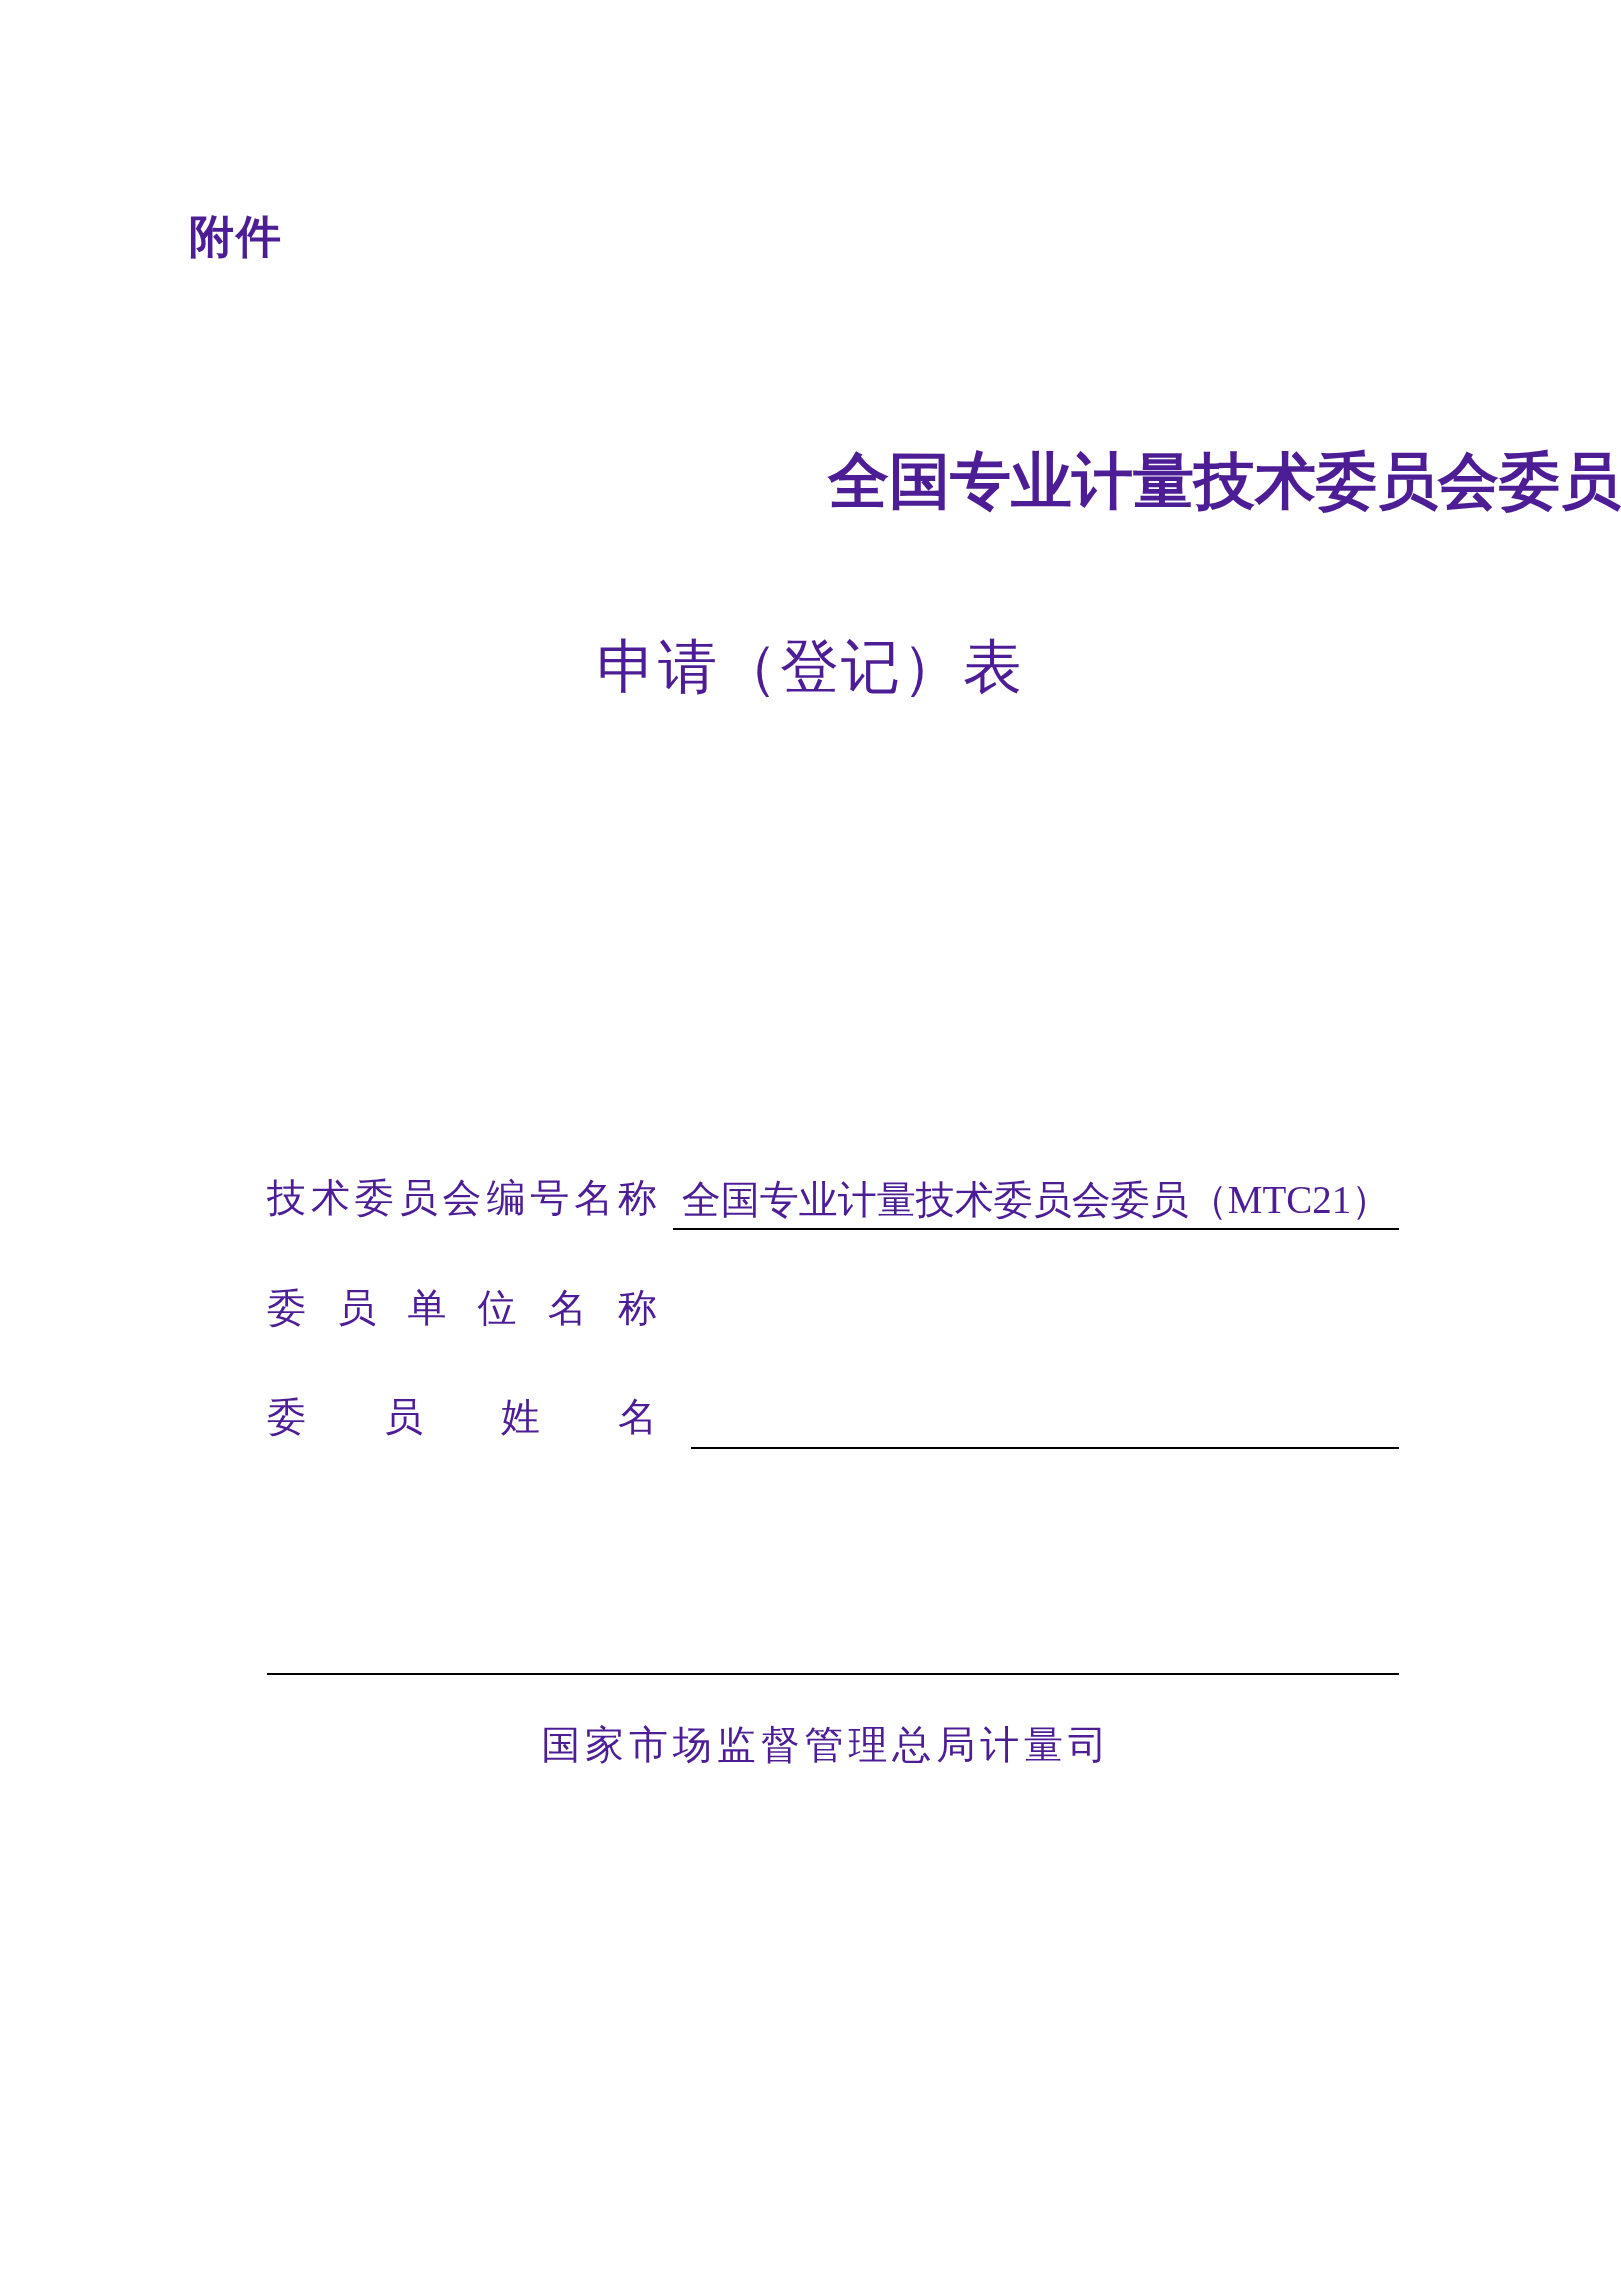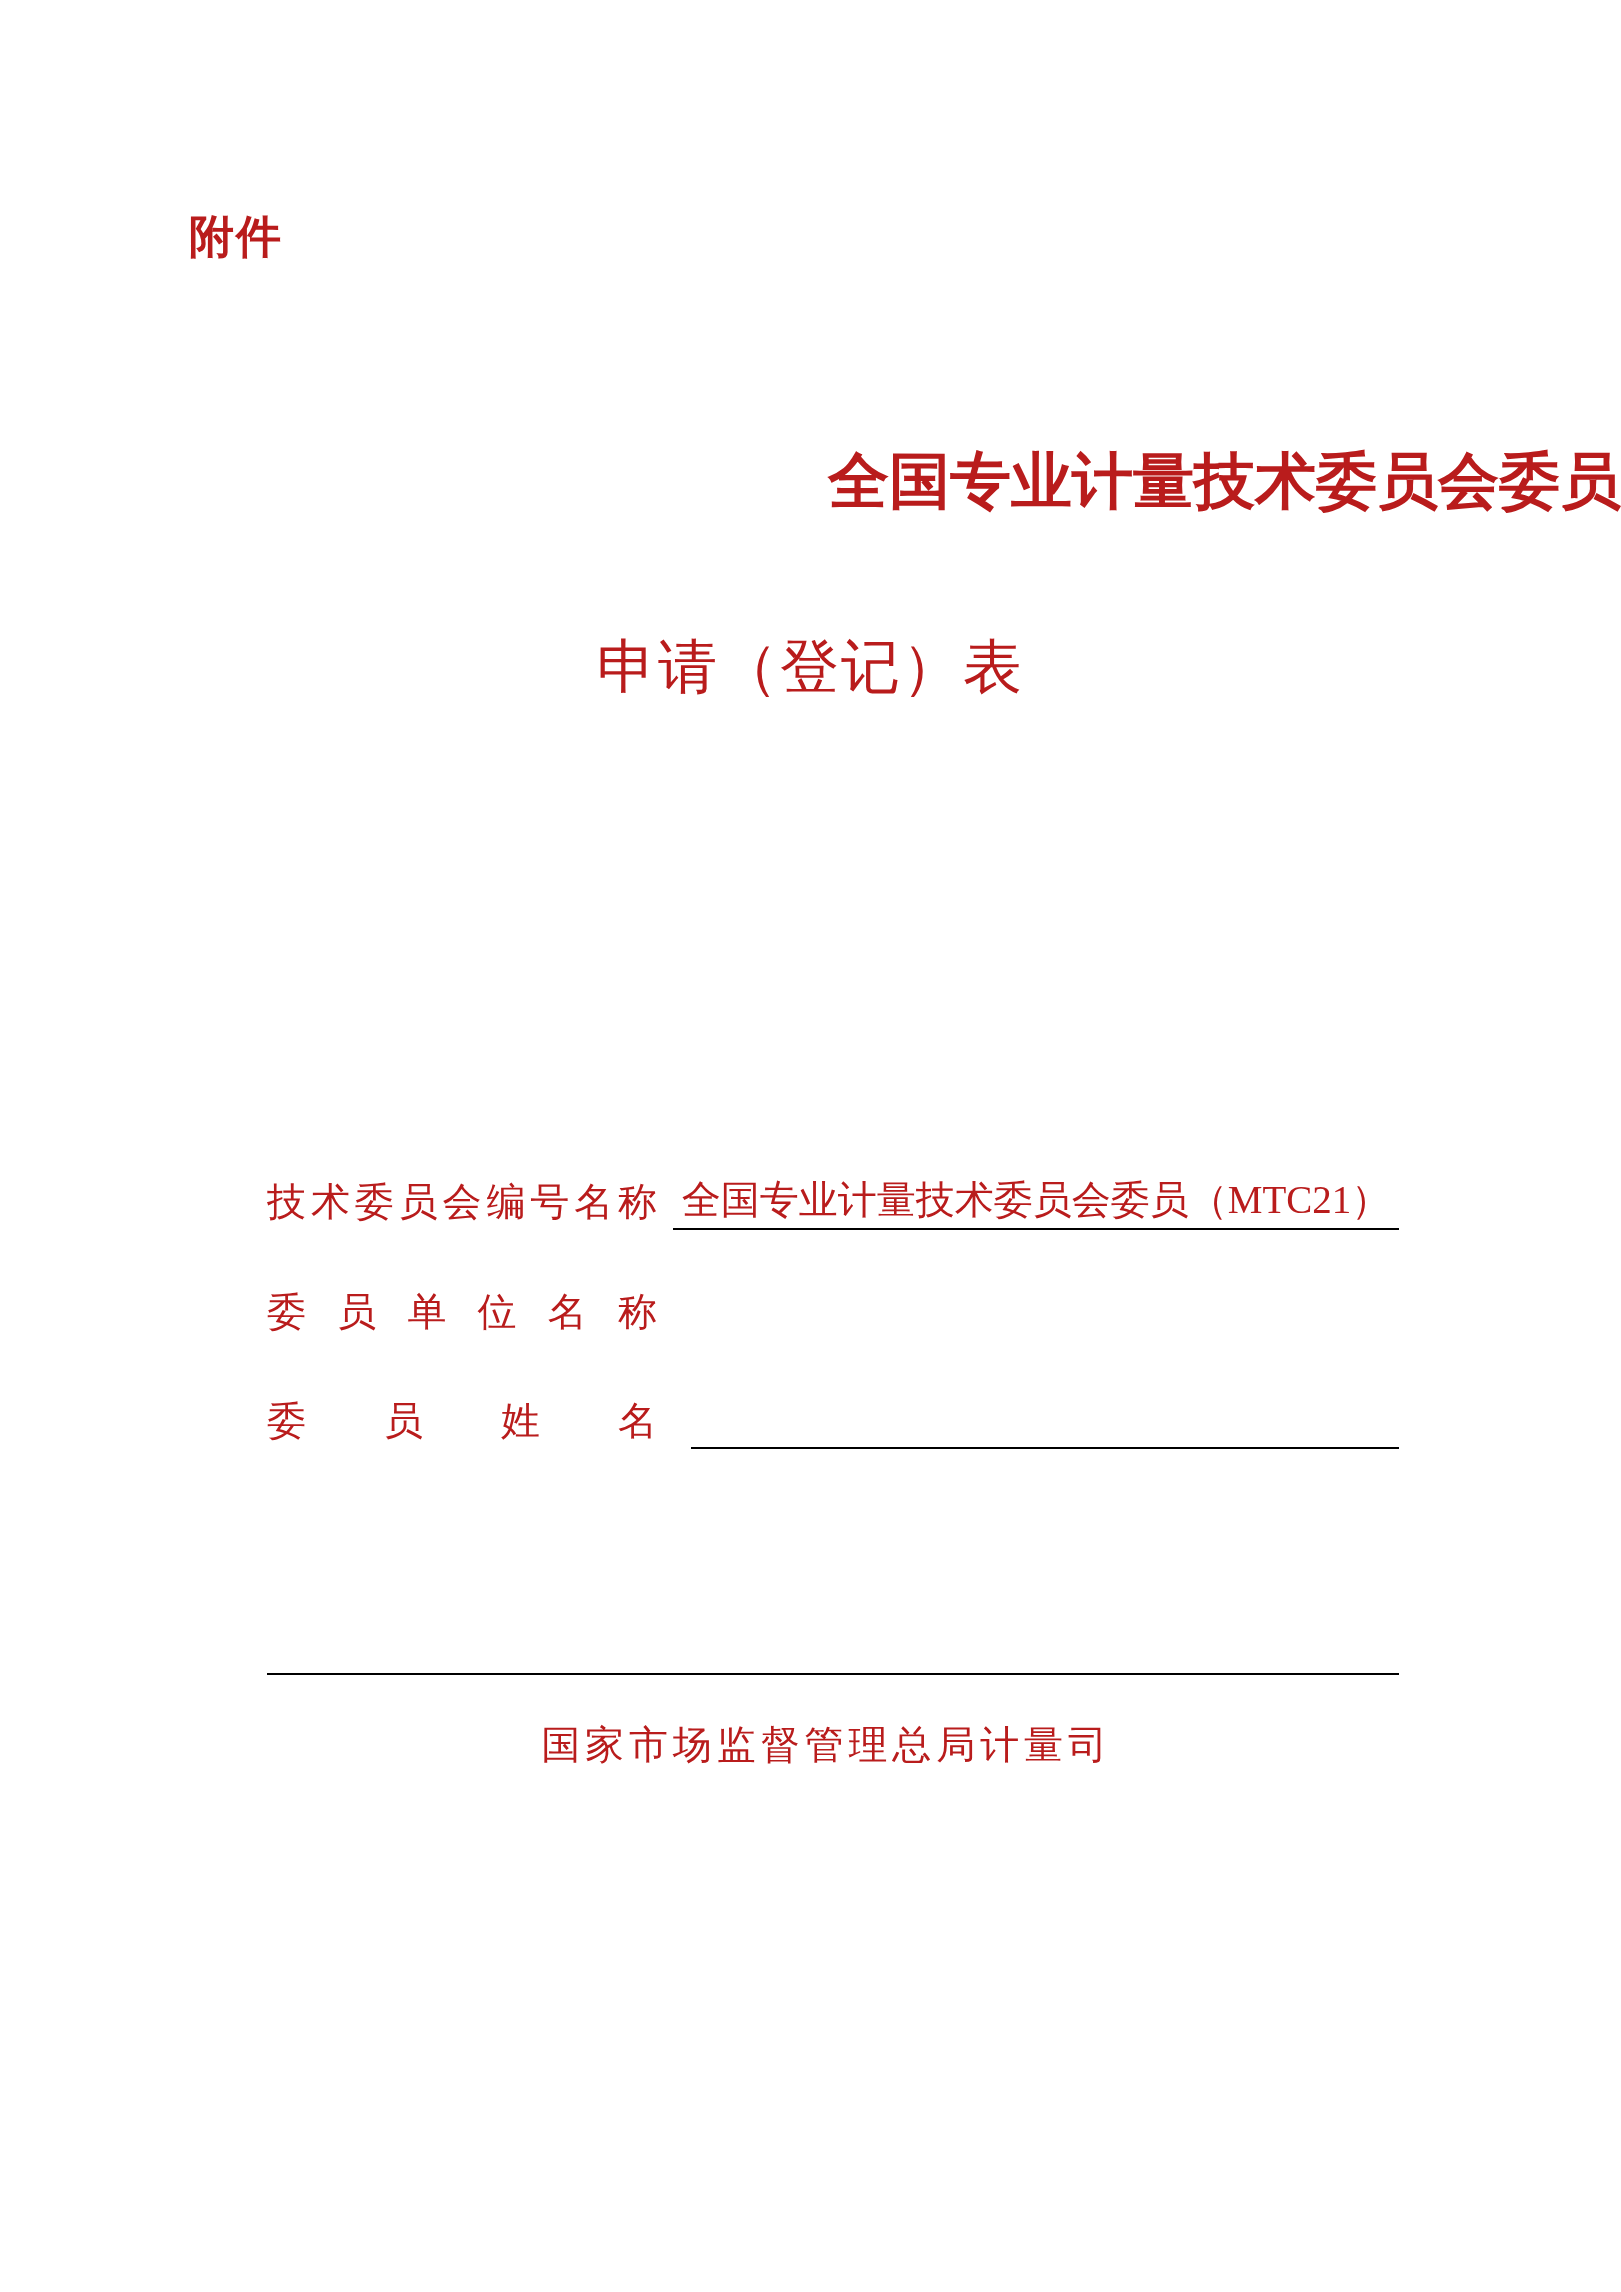--- a/index.html
+++ b/index.html
@@ -5,21 +5,21 @@
   html, body {
     margin: 0;
     padding: 0;
     background: #ffffff;
   }
   .page {
     position: relative;
     width: 1621px;
     height: 2293px;
     background: #ffffff;
-    color: #b91c1c;
+    color: #4c1d95;
     overflow: hidden;
     font-family: "Liberation Serif", serif;
   }
   .attachment {
     position: absolute;
     left: 189px;
     top: 212px;
     font-family: "Liberation Sans", sans-serif;
     font-weight: bold;
     font-size: 45px;
@@ -61,21 +61,21 @@
     display: flex;
     align-items: stretch;
   }
   .form-row.row-1 { top: 1173px; }
   .form-row.row-2 { top: 1283px; flex-direction: column; }
   .form-row.row-3 { top: 1392px; gap: 18px; }
   .form-label {
     flex: 0 0 390px;
     width: 390px;
     margin-right: 16px;
-    font-family: Liberation Serif, serif;
+    font-family: Liberation Mono, monospace;
     font-size: 39px;
     line-height: 57px;
     text-align: justify;
     text-align-last: justify;
     white-space: nowrap;
     overflow: visible;
   }
   .form-line {
     flex: 1 1 auto;
     border-bottom: 2.9px solid #000000;

